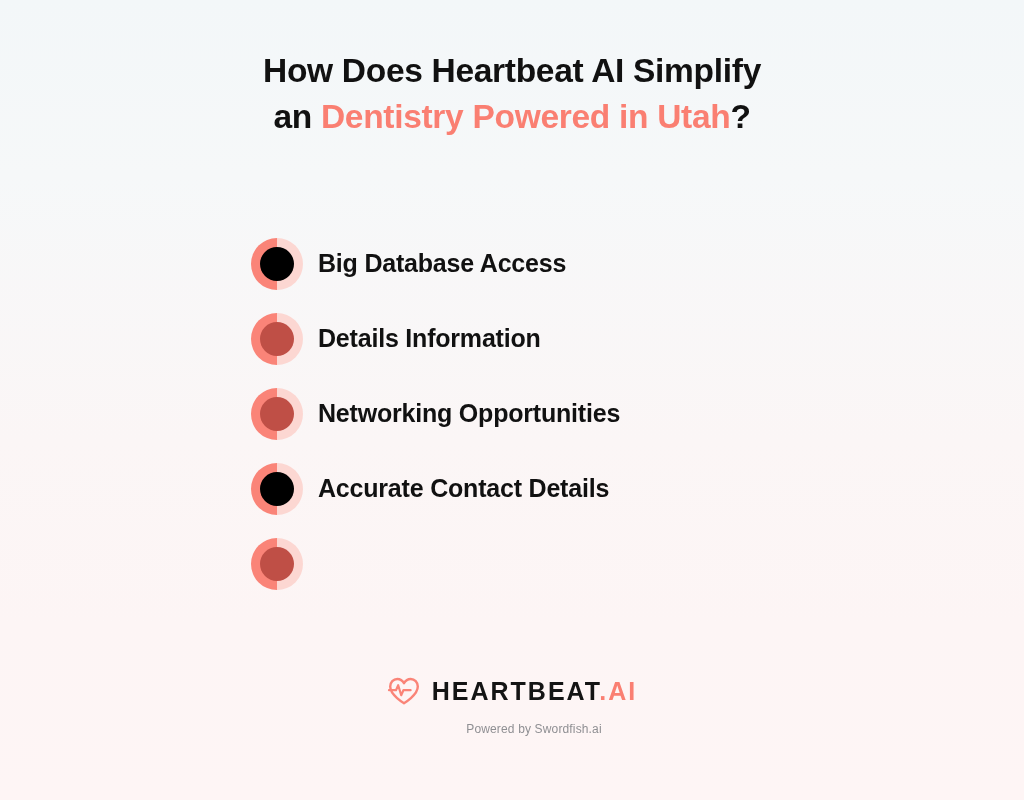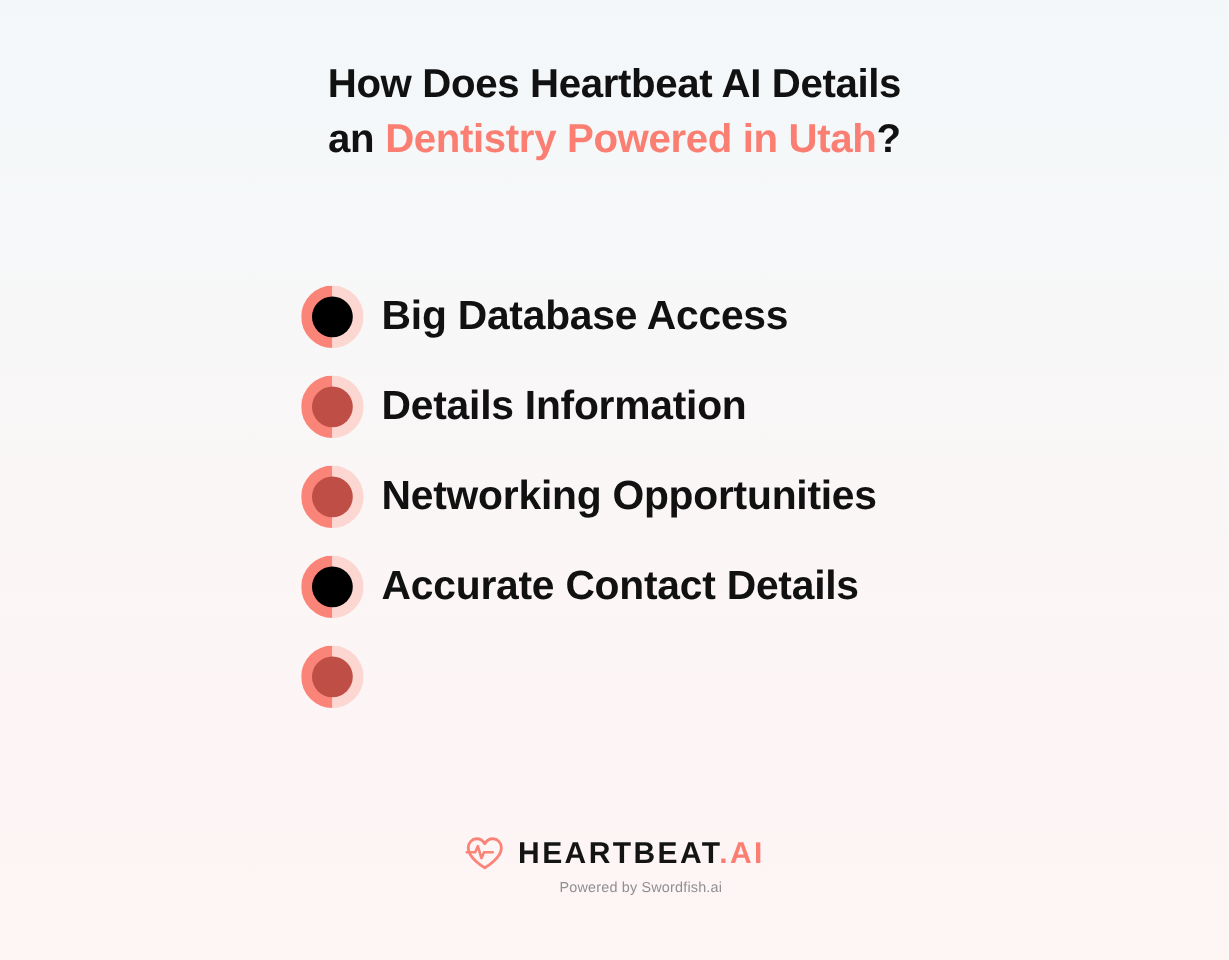--- a/index.html
+++ b/index.html
@@ -93,31 +93,31 @@
   }
   .bullet.dark .core {
     background: #000000;
   }
   .bullet.brick .core {
     background: #bf4f46;
   }
 
   .item-label {
     margin-left: 15px;
-    font-size: 34px;
+    font-size: 25px;
     font-weight: bold;
     color: #111111;
     letter-spacing: -0.2px;
     white-space: nowrap;
   }
 
   
   .footer {
     position: absolute;
-    top: 696px;
+    top: 676px;
     left: 0;
     width: 1024px;
     display: flex;
     flex-direction: column;
     align-items: center;
     justify-content: center;
   }
   .logo-row {
     display: flex;
     align-items: center;
@@ -133,34 +133,34 @@
     font-size: 25px;
     font-weight: bold;
     letter-spacing: 2.0px;
     color: #141414;
     line-height: 1;
   }
   .wordmark .dotai {
     color: #fa7f72;
   }
   .powered {
-    margin-top: 6px;
+    margin-top: 16px;
     margin-left: 44px;
     font-size: 12px;
     color: #8f8f93;
     letter-spacing: 0.15px;
   }
 </style>
 </head>
 <body>
 
 <div class="poster">
 
   <div class="title-block">
-    <div class="title-line">How Does Heartbeat AI Details</div>
+    <div class="title-line">How Does Heartbeat AI Simplify</div>
     <div class="title-line"><span>an </span><span class="accent">Dentistry Powered in Utah</span><span>?</span></div>
   </div>
 
   <div class="list">
 
     <div class="list-item">
       <span class="bullet dark">
         <span class="ring-left"></span>
         <span class="ring-right"></span>
         <span class="core"></span>

